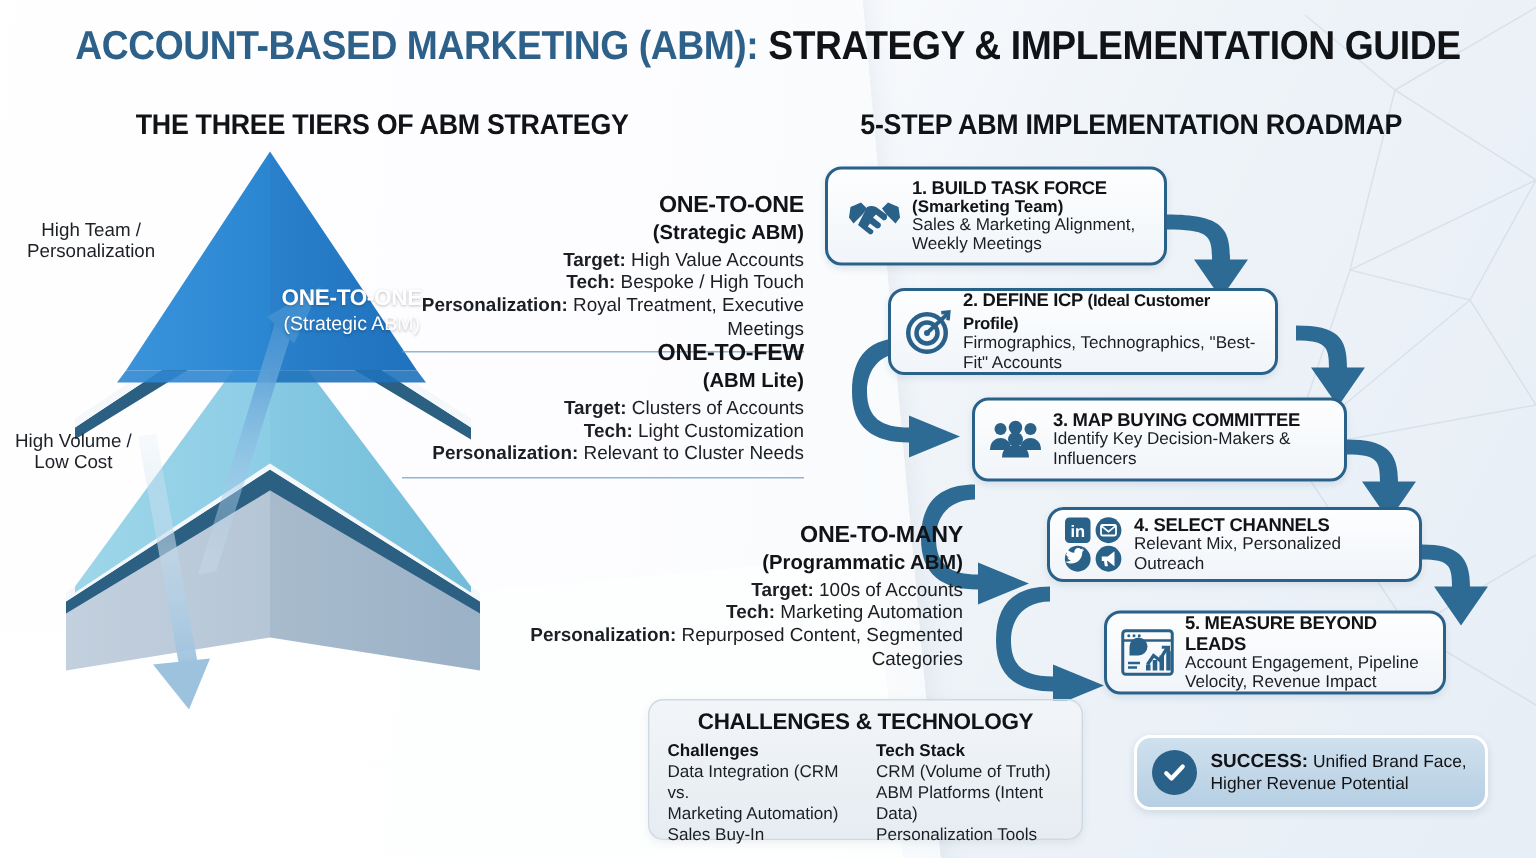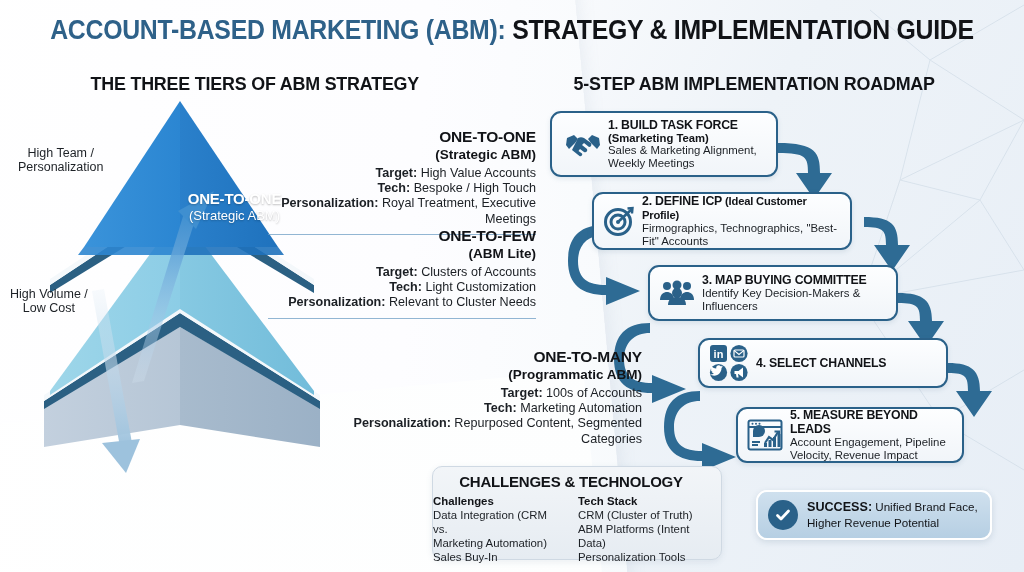--- a/index.html
+++ b/index.html
@@ -123,21 +123,21 @@
   }
   .success .stxt { font-size:11.6px; color:#111317; line-height:1.22; }
   .success .stxt b { font-weight:bold; font-size:12.6px; }
 
   
   .chal {
     position:absolute; left:432px; top:466px; width:290px; height:94px;
     background:linear-gradient(180deg,#f2f5f8 0%,#e6ecf2 100%);
     border:1.6px solid #cfd9e3;
     border-radius:10px;
-    z-index:16; padding:6px 12px 8px 0;
+    z-index:16; padding:6px 12px 8px 12px;
     box-shadow:0 2px 6px rgba(100,125,150,.12);
   }
   .chal h3 { font-size:15px; font-weight:bold; text-align:center; color:#111317; letter-spacing:-.2px; margin-bottom:4px;}
   .chal .cols { display:flex; gap:14px; }
   .chal .col { flex:1; }
   .chal .ch-h { font-size:11.4px; font-weight:bold; color:#111317; line-height:14px;}
   .chal .ch-b { font-size:11.4px; color:#1b1f24; line-height:14px;}
 
   .chk { width:30px; height:30px; border-radius:50%; background:#2a6189; flex:0 0 auto;
          display:flex; align-items:center; justify-content:center; margin-right:9px;}
@@ -380,20 +380,21 @@
           <path d="M25 6.4 L30 10.4 L35 6.4" fill="none" stroke="#fff" stroke-width="1.2"></path>
           <circle cx="9.5" cy="28.5" r="8.6" fill="#2a6189"></circle>
           <path d="M14 24.5 c-.7.4-1.2.5-1.8.6 .6-.4 1-.9 1.2-1.6 -.6.4-1.2.6-1.9.8 -.6-.6-1.4-1-2.3-1 -1.7 0-3.1 1.4-3.1 3.2 0 .25.03.5.08.73 -2.6-.13-4.9-1.38-6.4-3.28 -.27.47-.42 1-.42 1.6 0 1.1.56 2.07 1.4 2.64 -.52-.02-1-.16-1.43-.4v.04c0 1.54 1.1 2.82 2.54 3.11 -.27.08-.55.11-.84.11 -.2 0-.4-.02-.6-.06 .4 1.26 1.57 2.18 2.95 2.2 -1.08.85-2.44 1.35-3.92 1.35 -.25 0-.5-.015-.76-.045 1.4.9 3.07 1.42 4.86 1.42 5.83 0 9.02-4.83 9.02-9.02l-.01-.41c.62-.45 1.16-1 1.58-1.64z" transform="translate(2.2,2.2) scale(0.82)" fill="#ffffff"></path>
           <circle cx="30" cy="28.5" r="8.6" fill="#2a6189"></circle>
           <path d="M25.5 27 L29.5 27 L34 23.5 L34 33.5 L29.5 30 L25.5 30 Z" fill="#ffffff"></path>
           <path d="M27 30 L29 30 L29.6 33.5 L27.6 33.5 Z" fill="#ffffff"></path>
         </svg>
       </div>
       <div class="txt">
         <div class="s-t">4. SELECT CHANNELS</div>
+        <div class="s-d">Relevant Mix, Personalized Outreach</div>
       </div>
     </div>
 
     <div class="step" id="st5">
       <div class="ico">
         <svg width="36" height="32" viewBox="0 0 36 32" fill="none" stroke="#2a6189" stroke-width="2">
           <rect x="1.5" y="1.5" width="33" height="29" rx="2"></rect>
           <path d="M1.5 8 H34.5" stroke-width="1.8"></path>
           <circle cx="5.5" cy="4.8" r="1" fill="#2a6189" stroke="none"></circle>
           <circle cx="9" cy="4.8" r="1" fill="#2a6189" stroke="none"></circle>
@@ -432,20 +433,20 @@
     <h3>CHALLENGES &amp; TECHNOLOGY</h3>
     <div class="cols">
       <div class="col">
         <div class="ch-h">Challenges</div>
         <div class="ch-b">Data Integration (CRM vs.</div>
         <div class="ch-b">Marketing Automation)</div>
         <div class="ch-b">Sales Buy-In</div>
       </div>
       <div class="col">
         <div class="ch-h">Tech Stack</div>
-        <div class="ch-b">CRM (Cluster of Truth)</div>
+        <div class="ch-b">CRM (Volume of Truth)</div>
         <div class="ch-b">ABM Platforms (Intent Data)</div>
         <div class="ch-b">Personalization Tools</div>
       </div>
     </div>
   </div>
 
 </div>
 
 </body></html>

